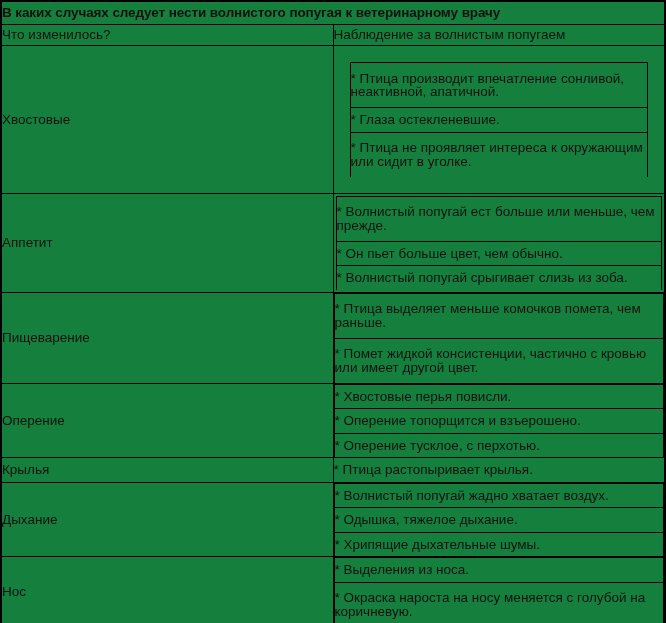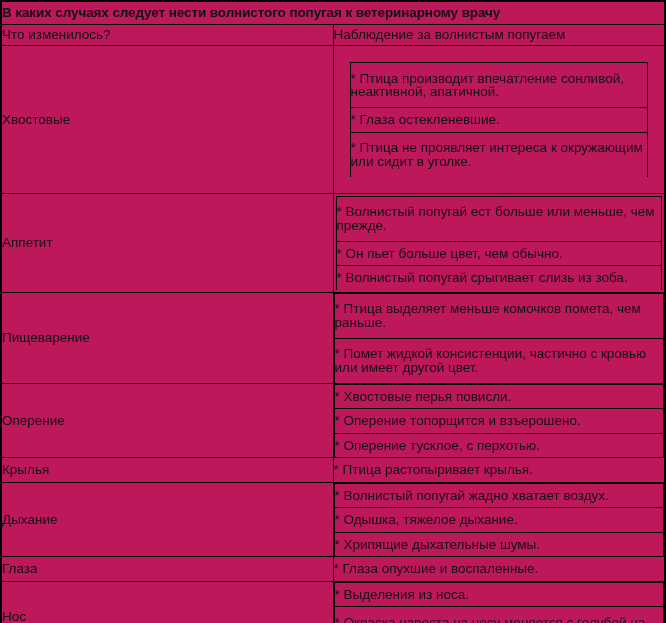--- a/index.html
+++ b/index.html
@@ -10,21 +10,21 @@
   }
   body {
     font-family: "Liberation Sans", sans-serif;
     color: #000000;
   }
   #page {
     width: 666px;
     height: 623px;
     position: relative;
     overflow: hidden;
-    background: #be185d;
+    background: #15803d;
     box-sizing: border-box;
   }
   table.vet-table {
     border-collapse: collapse;
     width: 666px;
     table-layout: fixed;
     border: 2px solid #000000;
   }
   table.vet-table td {
     border: 1px solid #000000;
@@ -188,24 +188,20 @@
                   <td class="sym one-line">* Одышка, тяжелое дыхание.</td>
                 </tr>
             <tr>
                   <td class="sym one-line">* Хрипящие дыхательные шумы.</td>
                 </tr>
           </tbody>
             </table>
         </td>
       </tr>
 
-      <tr>
-        <td class="cat">Глаза</td>
-        <td class="sym one-line">* Глаза опухшие и воспаленные.</td>
-      </tr>
 
       <tr>
         <td class="cat">Нос</td>
         <td style="padding:0;vertical-align:top;">
           <table class="nested">
               <tbody>
             <tr>
                   <td class="sym one-line">* Выделения из носа.</td>
                 </tr>
             <tr>

